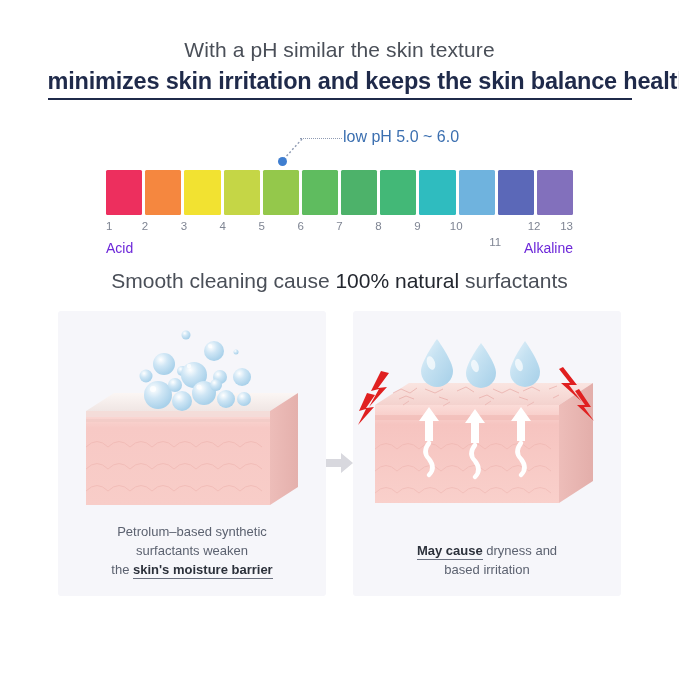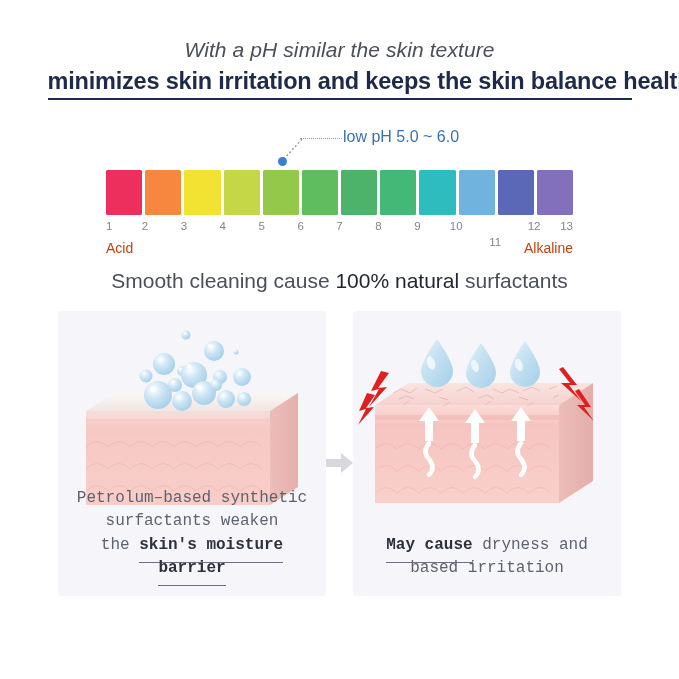--- a/index.html
+++ b/index.html
@@ -16,21 +16,20 @@
   
   .header {
     padding-top: 38px;
     text-align: center;
   }
   .header-line1 {
     font-size: 21px;
     color: #4a4f58;
     letter-spacing: 0.1px;
     font-weight: 400;
-    font-style: italic;
   }
   .header-line2-wrap {
     margin: 6px auto 0;
     width: 584px;
     border-bottom: 2.2px solid #1f2a4a;
     padding-bottom: 3px;
   }
   .header-line2 {
     font-size: 23.5px;
     font-weight: 700;
@@ -114,21 +113,21 @@
   }
   .tick.first { transform: translateX(0); }
   .tick.last  { transform: translateX(-100%); }
 
   .endlabels {
     position: absolute;
     left: 106px;
     top: 112px;
     width: 467px;
     font-size: 14px;
-    color: #c2410c;
+    color: #6d28d9;
     display: flex;
     justify-content: space-between;
   }
 
   
   .subhead {
     margin-top: 6px;
     text-align: center;
     font-size: 21px;
     color: #4a4f58;
@@ -171,31 +170,30 @@
     width: 268px;
     height: 200px;
   }
 
   .caption {
     position: absolute;
     left: 0;
     bottom: 16px;
     width: 100%;
     text-align: center;
-    font-size: 16px;
+    font-size: 13px;
     line-height: 1.45;
     color: #5c6270;
     padding: 0 14px;
-    font-family: Liberation Mono, monospace;
   }
   .caption .em {
     font-weight: 700;
     color: #2c313b;
     border-bottom: 1.4px solid #6b7180;
-    padding-bottom: 8px;
+    padding-bottom: 1px;
   }
 </style>
 </head>
 <body>
 
 <div class="header">
   <div class="header-line1">With a pH similar the skin texture</div>
   <div class="header-line2-wrap">
     <div class="header-line2">minimizes skin irritation and keeps the skin balance healthy</div>
   </div>

